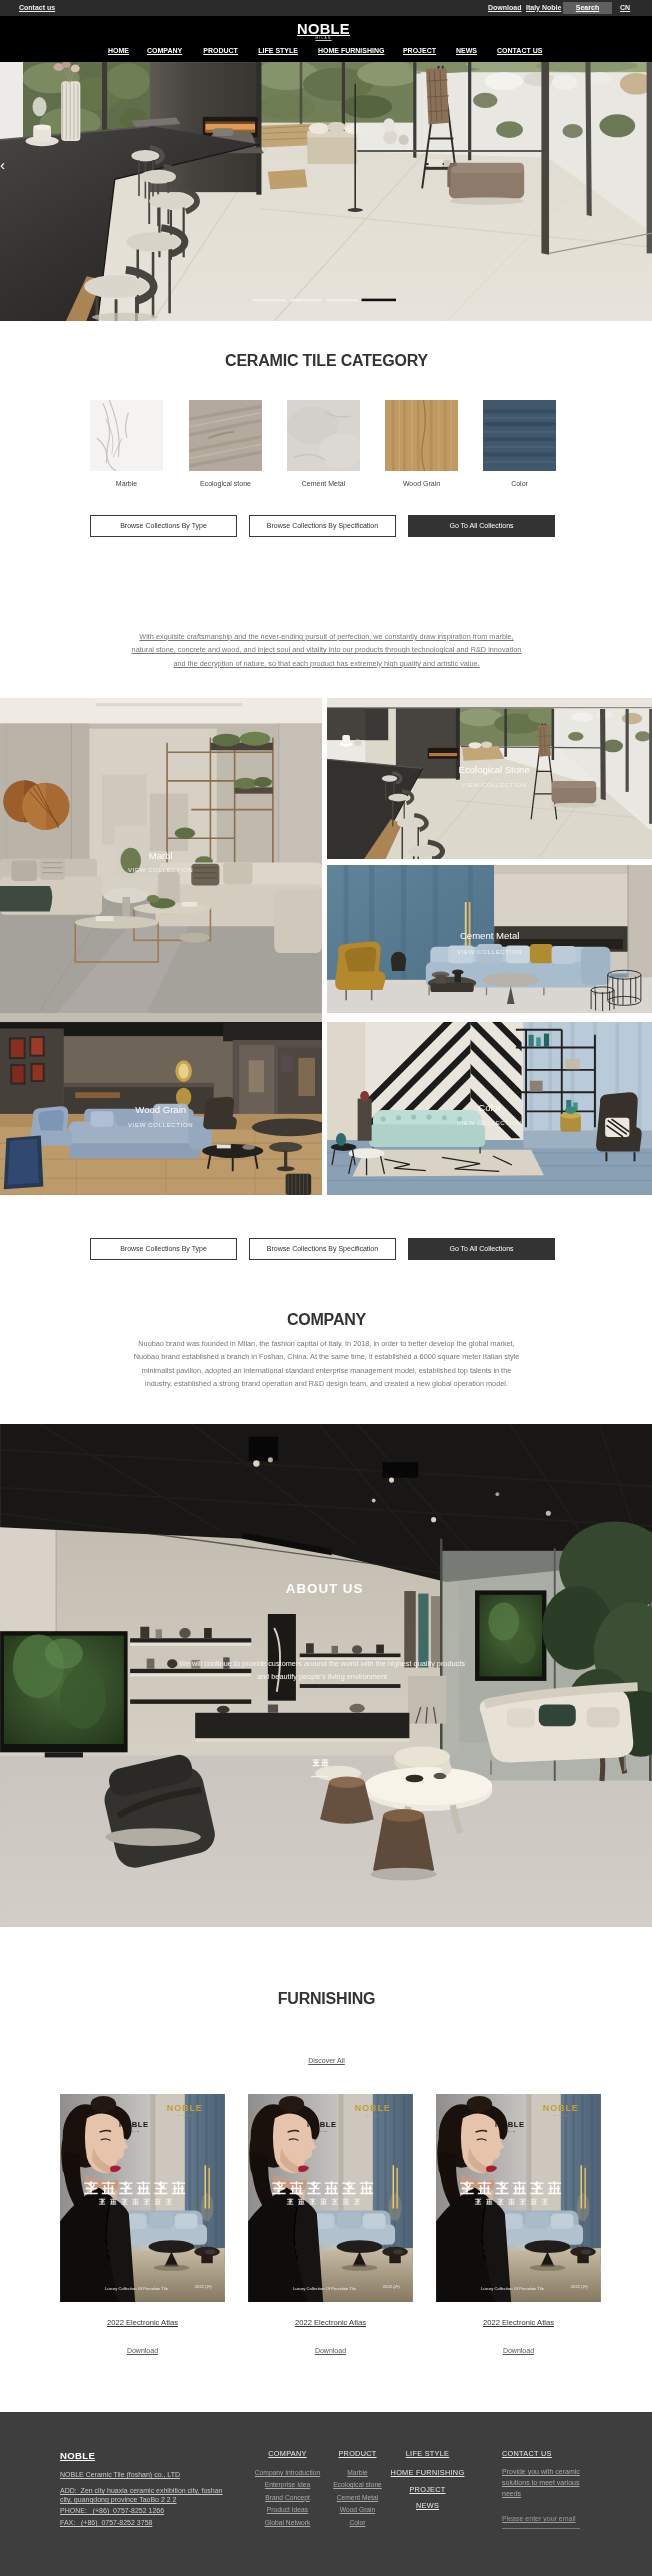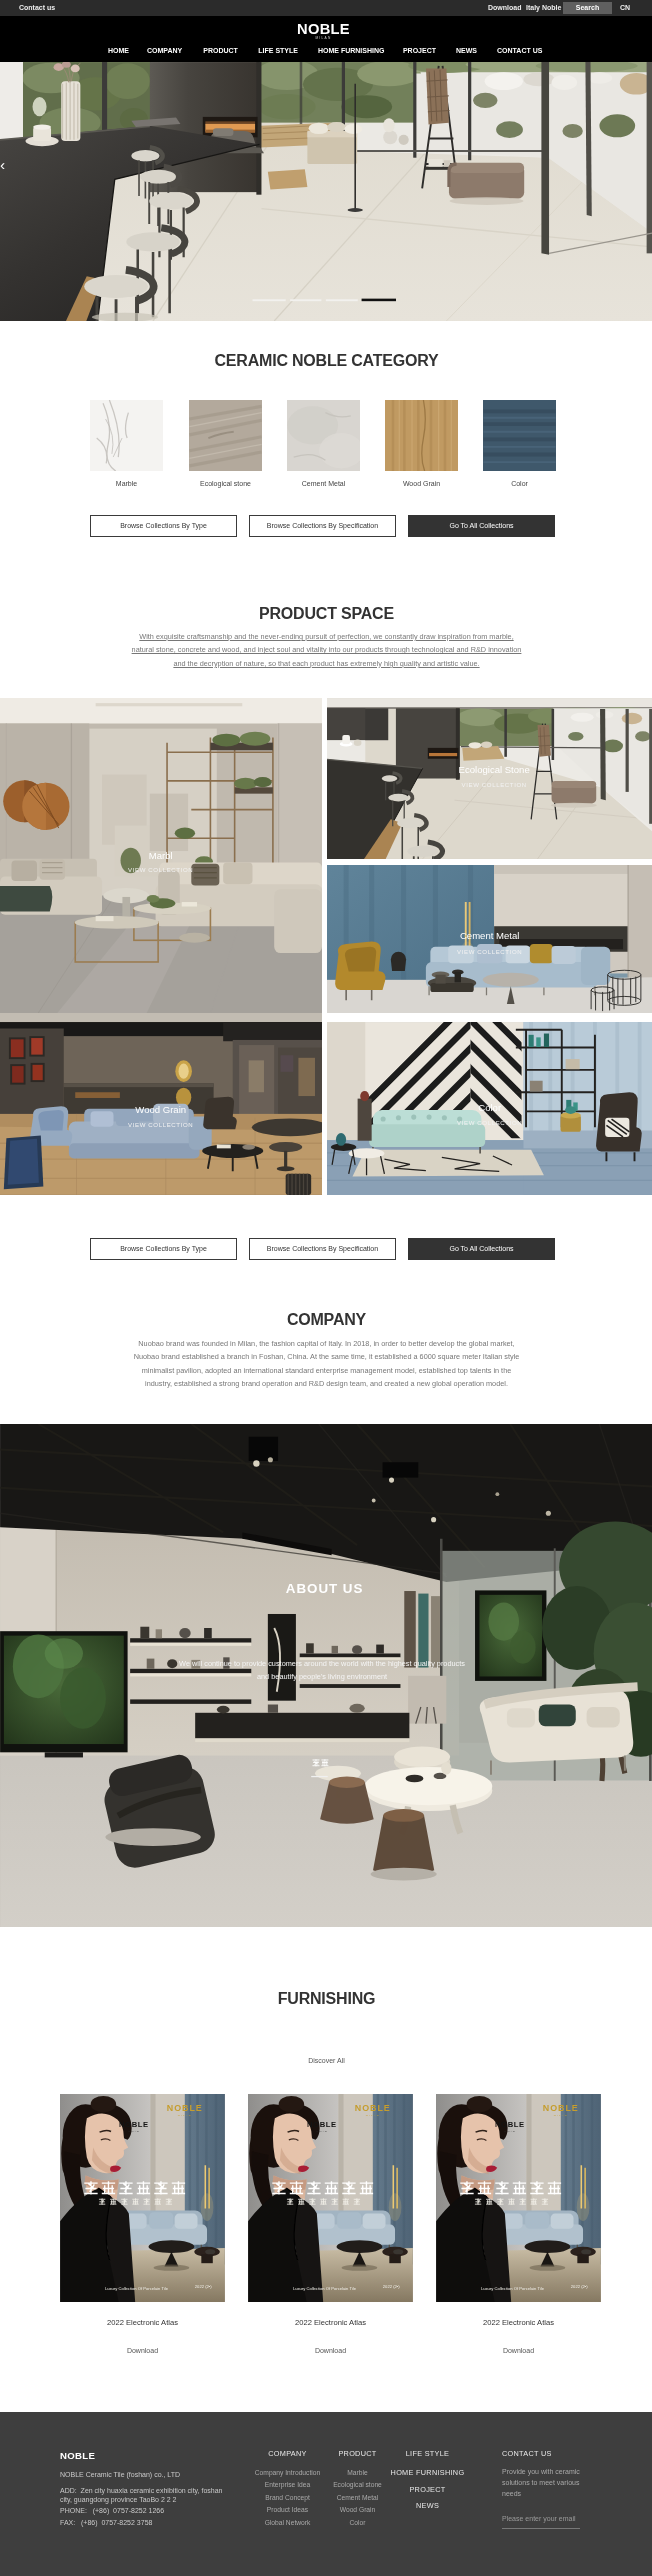--- a/index.html
+++ b/index.html
@@ -1,18 +1,18 @@
 <!DOCTYPE html>
 <html style="font-size:10.2px"><head>
 <meta charset="utf-8">
 <style>
   * { margin:0; padding:0; box-sizing:border-box; }
   body { font-family:"Liberation Sans", sans-serif; background:#fff; }
   #page { position:relative; width:653px; height:2576px; overflow:hidden; background:#fff; }
-  .abs { position:absolute; }
+  .abs { position:absolute;text-decoration:underline; }
   .h2 { position:absolute; width:653px; text-align:center; font-size:16px; font-weight:bold; color:#333; letter-spacing:-0.2px; }
   .para { position:absolute; width:653px; text-align:center; font-size:7.3px; color:#777; line-height:13.4px; }
   .btn { position:absolute; width:147px; height:22px; border:1.3px solid #3a3a3a; background:#fff; color:#333; font-size:7px; text-align:center; line-height:20px; }
   .btn.dark { background:#333; color:#fff; border-color:#333; }
   .tilelabel { position:absolute; width:73px; text-align:center; font-size:7px; color:#444; }
 </style>
 </head>
 <body>
 <div id="page">
 
@@ -208,21 +208,21 @@
 
     <text x="0" y="170" font-family="Liberation Sans, sans-serif" font-size="24" fill="#fff">‹</text>
 
     <rect x="396" y="372" width="52" height="3" fill="#f2f1ee"></rect>
     <rect x="455" y="372" width="49" height="3" fill="#f2f1ee"></rect>
     <rect x="511" y="372" width="50" height="3" fill="#f2f1ee"></rect>
     <rect x="567" y="371" width="54" height="4" fill="#111"></rect>
   </svg>
   </div>
 
-  <div class="h2" style="top:352px;">CERAMIC NOBLE CATEGORY</div>
+  <div class="h2" style="top:352px;">CERAMIC TILE CATEGORY</div>
 
   <div class="abs" id="tile-marble" style="left:90px;top:400px;width:73px;height:71px;background:#f4f3f1;">
     <svg width="73" height="71" viewBox="0 0 114 112">
         <path d="M20 5 Q35 40 28 70 T40 112 M30 0 Q50 50 44 90 M10 60 Q30 75 25 100 M60 20 Q52 45 58 60" stroke="#c9c6c2" stroke-width="2" fill="none"></path>
         <path d="M24 30 Q40 55 34 85 M50 60 l-14 30" stroke="#b5b1ac" stroke-width="1" fill="none"></path>
       </svg></div>
 
   <div class="abs" id="tile-eco" style="left:189px;top:400px;width:73px;height:71px;background:#b3a99c;">
     <svg width="73" height="71" viewBox="0 0 114 112">
         <path d="M0 30 L114 10 M0 55 L114 32 M0 80 L114 58 M0 104 L114 82" stroke="#a2988a" stroke-width="5" fill="none" opacity="0.7"></path>
@@ -255,21 +255,20 @@
   <div class="tilelabel" style="left:287px;top:480px;">Cement Metal</div>
   <div class="tilelabel" style="left:385px;top:480px;">Wood Grain</div>
   <div class="tilelabel" style="left:483px;top:480px;">Color</div>
 
   <div class="btn" style="left:90px;top:515px;">Browse Collections By Type</div>
 
   <div class="btn" style="left:249px;top:515px;">Browse Collections By Specification</div>
 
   <div class="btn dark" style="left:408px;top:515px;">Go To All Collections</div>
 
-  <div class="h2" style="top:605px;">PRODUCT SPACE</div>
 
   <div class="para" style="top:630px;text-decoration:underline;">With exquisite craftsmanship and the never-ending pursuit of perfection, we constantly draw inspiration from marble,<br>natural stone, concrete and wood, and inject soul and vitality into our products through technological and R&amp;D innovation<br>and the decryption of nature, so that each product has extremely high quality and artistic value.</div>
 
   <div class="abs" id="g-marble" style="left:0;top:698px;width:322px;height:350px;background:#c2bcb2;">
   <svg width="322" height="315" viewBox="0 0 505 494">
 
     <rect x="0" y="0" width="505" height="52" fill="#efebe4"></rect>
     <rect x="150" y="8" width="230" height="5" fill="#ddd7cc"></rect>
 
     <rect x="0" y="40" width="505" height="300" fill="#c0b9ae"></rect>

